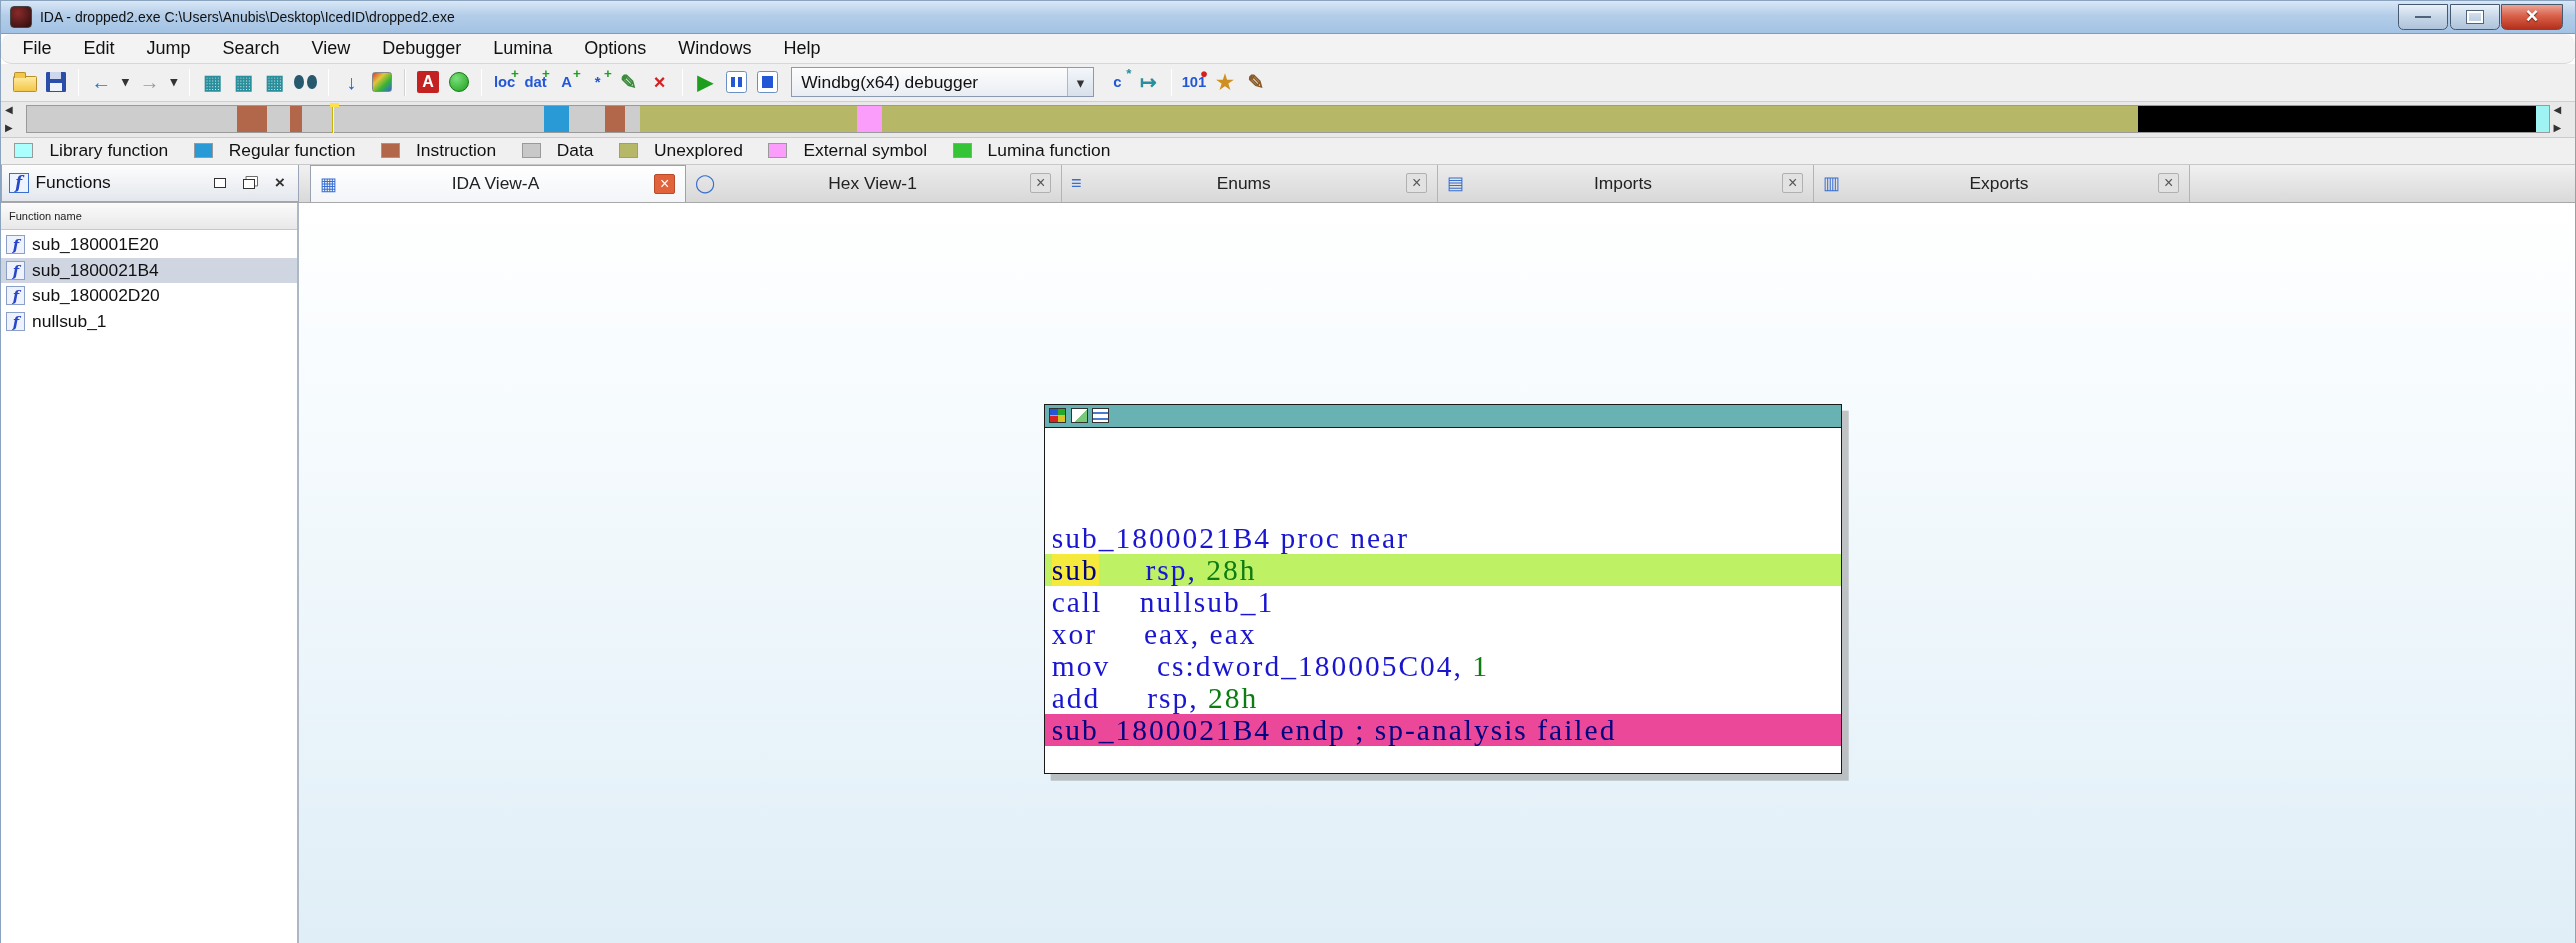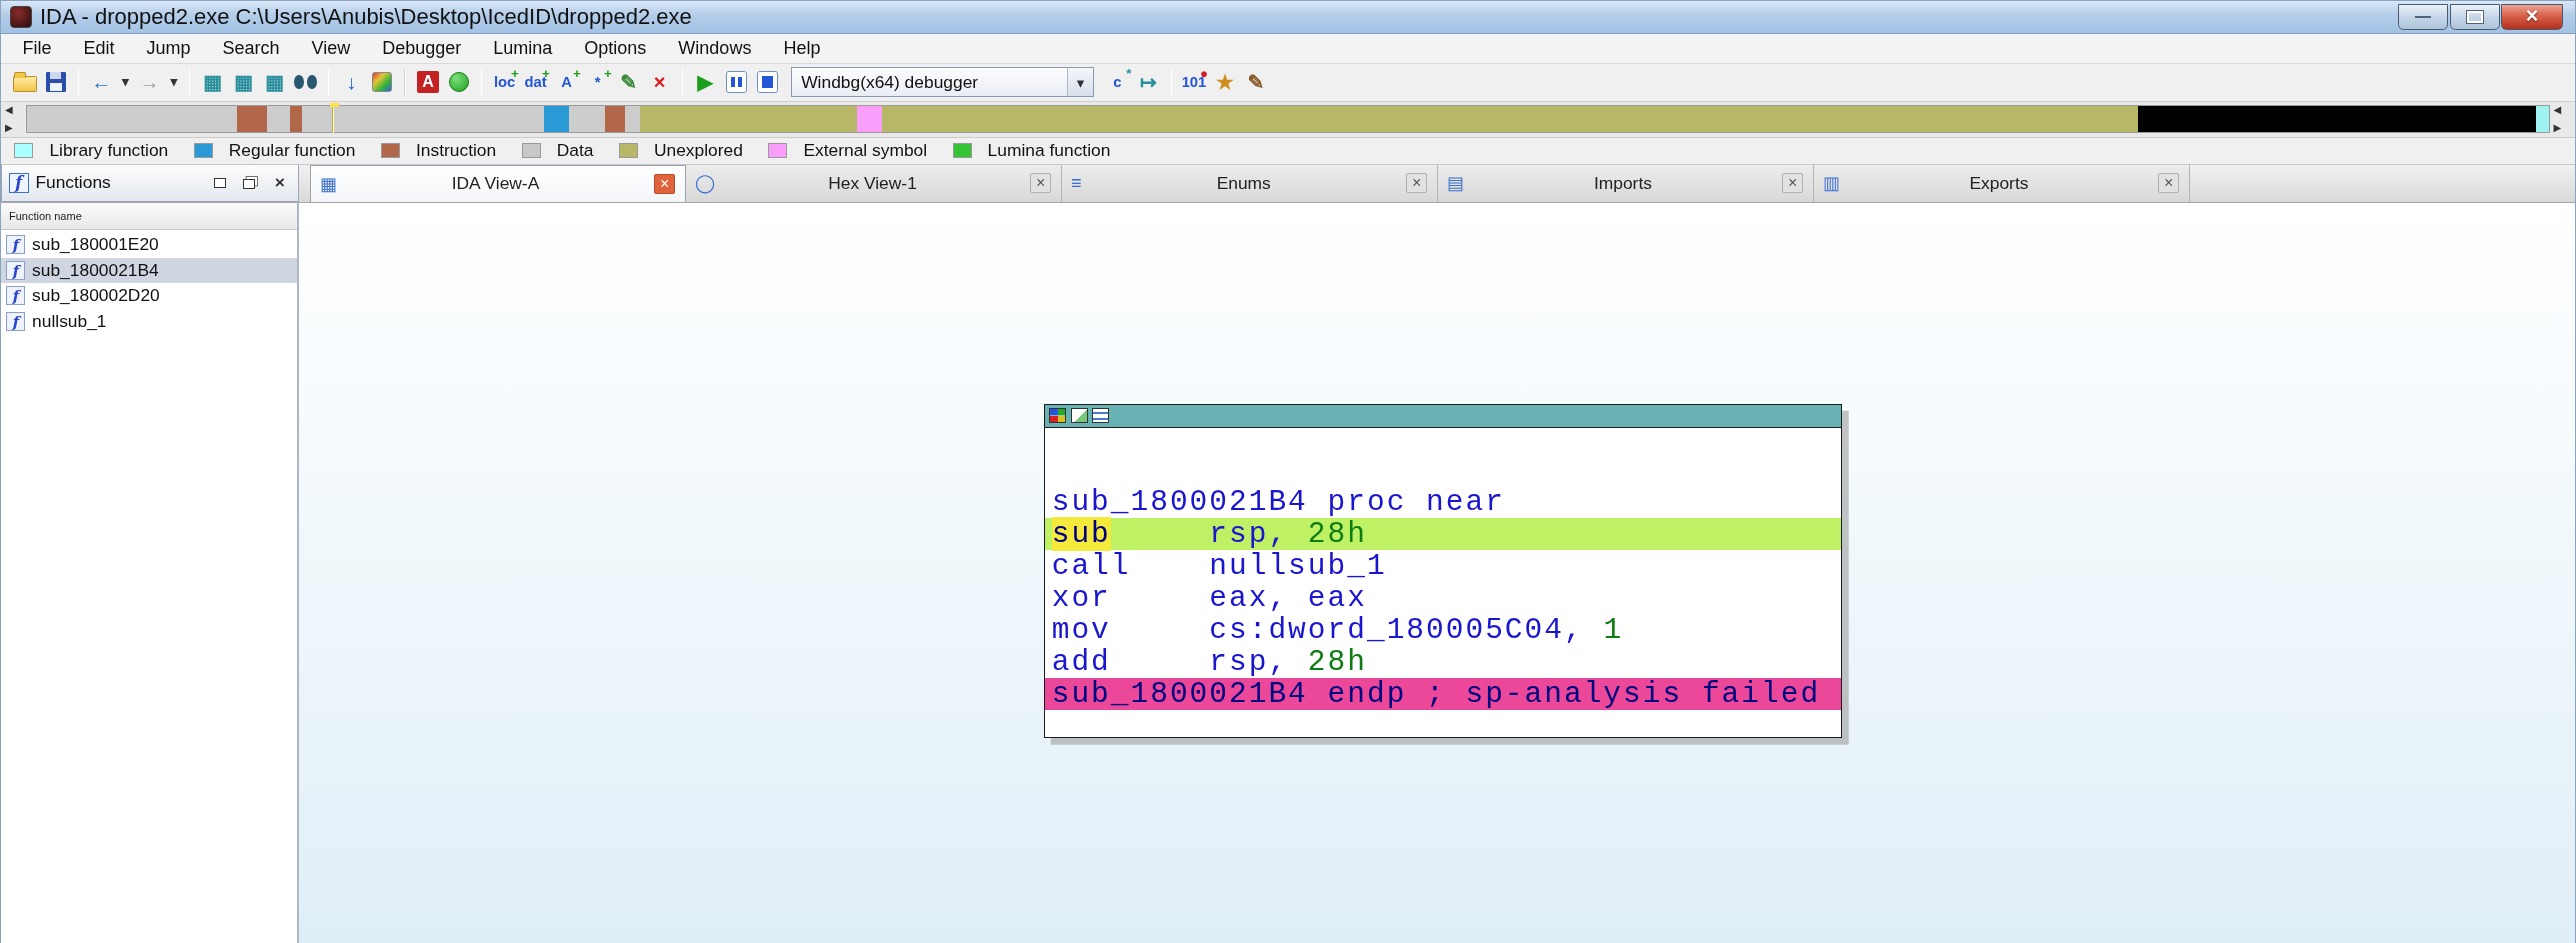--- a/index.html
+++ b/index.html
@@ -5,33 +5,33 @@
   * { margin:0; padding:0; box-sizing:border-box; }
   html,body { width:2576px; height:944px; overflow:hidden; }
   body { font-family:"Liberation Sans", sans-serif; background:#fff; color:#111; }
   .window { width:100%; height:100%; display:flex; flex-direction:column; border:1.3px solid #8aa4c0; }
 
   
   .titlebar { height:33px; flex:none; display:flex; align-items:center; padding:0 5.4px;
     background:linear-gradient(#d9e7f6,#b3cde9 45%,#a3c2e4); border-bottom:0.7px solid #7f9cbd; }
   .app-icon { width:21.5px; height:21.5px; margin:0 8px 0 4px; border-radius:4px; flex:none;
     background:radial-gradient(circle at 35% 30%, #8a2a2a, #2b0d0d); border:0.7px solid #444; }
-  .title-text { font-size:22px; flex:1; white-space:nowrap; overflow:hidden; }
+  .title-text { font-size:14px; flex:1; white-space:nowrap; overflow:hidden; }
   .win-btns { display:flex; gap:1.3px; margin-right:6.7px; }
   .win-btn { width:50px; height:25.5px; border:0.7px solid #47596e; border-radius:0 0 5.4px 5.4px;
     display:flex; align-items:center; justify-content:center;
     background:linear-gradient(#eaf1f9,#c6d6e8 50%,#aec3da); }
   .win-btn.close { width:62px; background:linear-gradient(#eba496,#d9614a 45%,#b4301b); }
   .glyph-min { width:16px; height:2.7px; background:#fff; border:0.7px solid #50637a; }
   .glyph-max { width:16px; height:12px; border:2px solid #fff; outline:0.7px solid #50637a; }
   .glyph-close { font-size:21.5px; font-weight:bold; color:#fff; line-height:1; text-shadow:0 0.7px 1.3px #5a1208; }
 
   
   .menubar { height:29.5px; flex:none; display:flex; align-items:center; background:#f3f3f3;
-    border-bottom:0.7px solid #d8d8d8; font-size:18px; padding-left:5.4px; }
+    border-bottom:0.7px solid #d8d8d8; font-size:18px; padding-left:5.4px;border-radius:10px; }
   .menu-item { padding:0 16px; height:100%; display:flex; align-items:center; }
 
   
   .toolbar { height:38px; flex:none; display:flex; align-items:center; background:#f0f0f0;
     border-bottom:0.7px solid #cfcfcf; padding:0 8px; }
   .tb-btn { height:31px; min-width:31px; display:flex; align-items:center; justify-content:center;
     position:relative; border-radius:2.7px; }
   .tb-btn.narrow { min-width:17.4px; }
   .tb-glyph { font-size:20px; font-weight:bold; line-height:1; }
   .narrow .tb-glyph { font-size:13.4px; }
@@ -127,21 +127,21 @@
   .graph-node { position:absolute; left:745px; top:201px; width:798px; background:#fff;
     border:0.7px solid #1a1a1a; box-shadow:6.7px 6.7px 0 rgba(150,150,150,0.55); }
   .node-header { height:23px; background:#68b2b4; border-bottom:0.7px solid #1a1a1a; display:flex;
     align-items:center; gap:4.7px; padding:0 4px; }
   .nh-ico { width:17px; height:15.4px; border:0.7px solid #333; background:#fff; flex:none; }
   .nh-ico.colors { background-image:linear-gradient(to right,#2457d6 50%,#28a828 50%),
       linear-gradient(to right,#d62424 50%,#d6c424 50%);
     background-size:100% 50%,100% 50%; background-repeat:no-repeat; background-position:top,bottom; }
   .nh-ico.edit { background:linear-gradient(135deg,#ffffff 55%,#7ac87a 55%); }
   .nh-ico.note { background:repeating-linear-gradient(180deg,#ffffff 0 3.4px,#4a7ad0 3.4px 5.4px); }
-  .node-body { padding:58px 0 27px 0; font-family:Liberation Mono, monospace; font-size:29.5px;
+  .node-body { padding:94px 0 27px 0; font-family:Liberation Serif, serif; font-size:29.5px;
     line-height:32px; letter-spacing:2px; }
   .asm-line { height:32px; padding-left:6.7px; white-space:pre; }
   .asm-line.current { background:#bef264; }
   .asm-line.error { background:#ec4899; }
   .tk-blue { color:#1a16d0; } .tk-green { color:#0e7c12; } .tk-navy { color:#000080; }
   .hl { background:#f5e93c; }
 </style>
 </head>
 <body>
 

